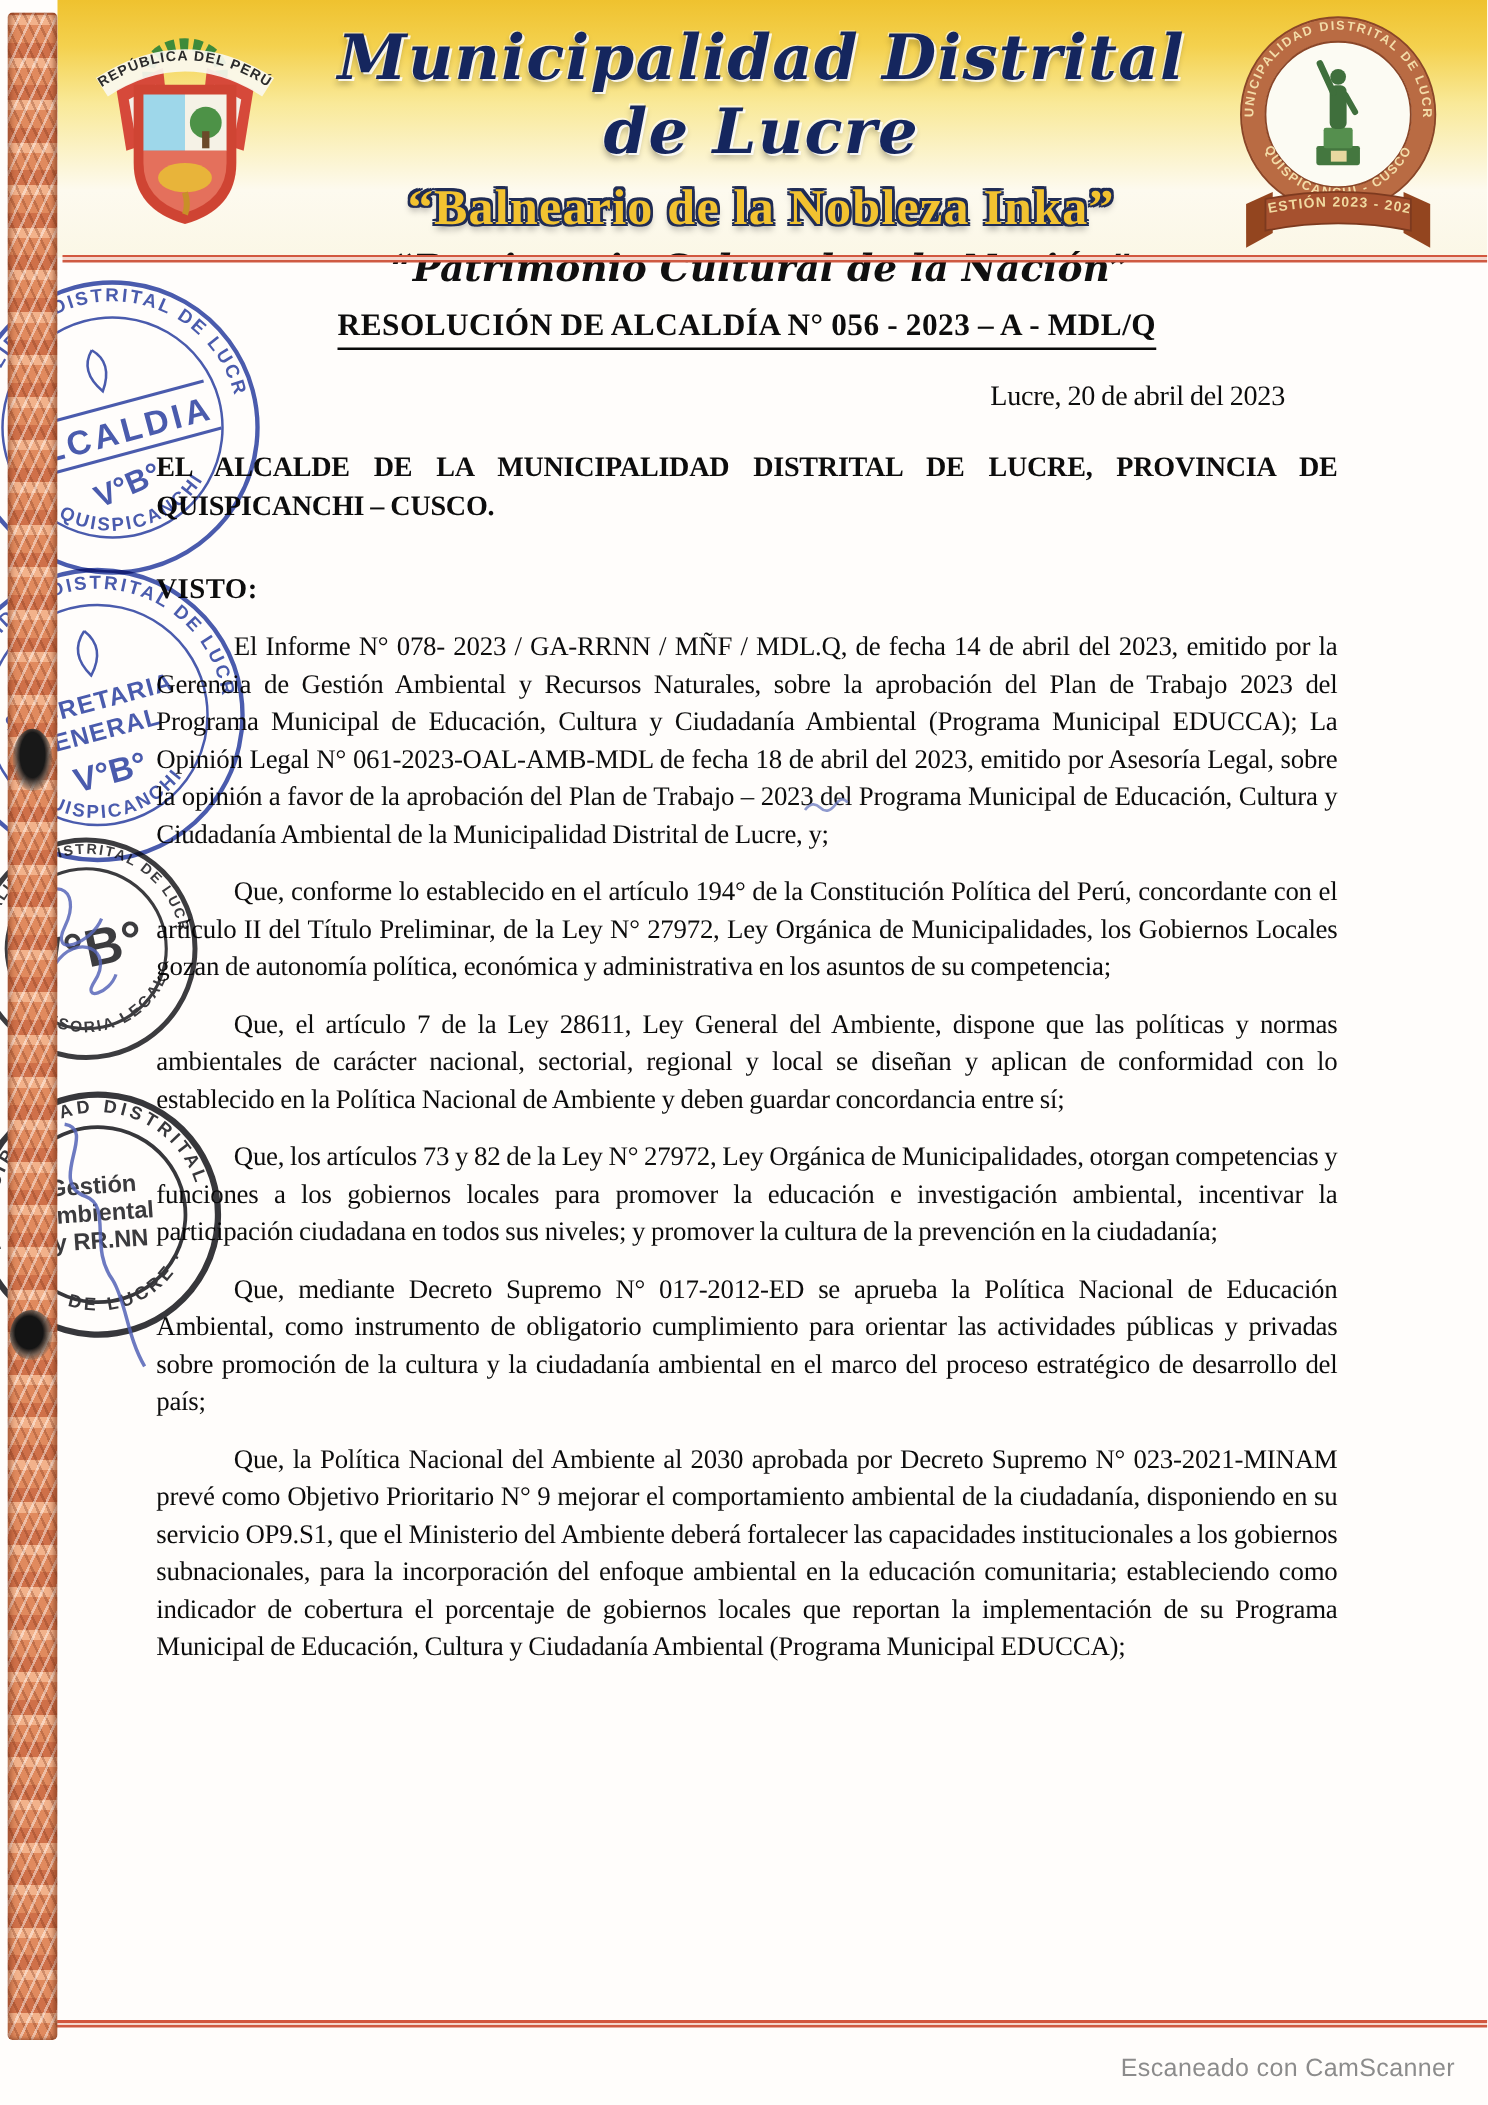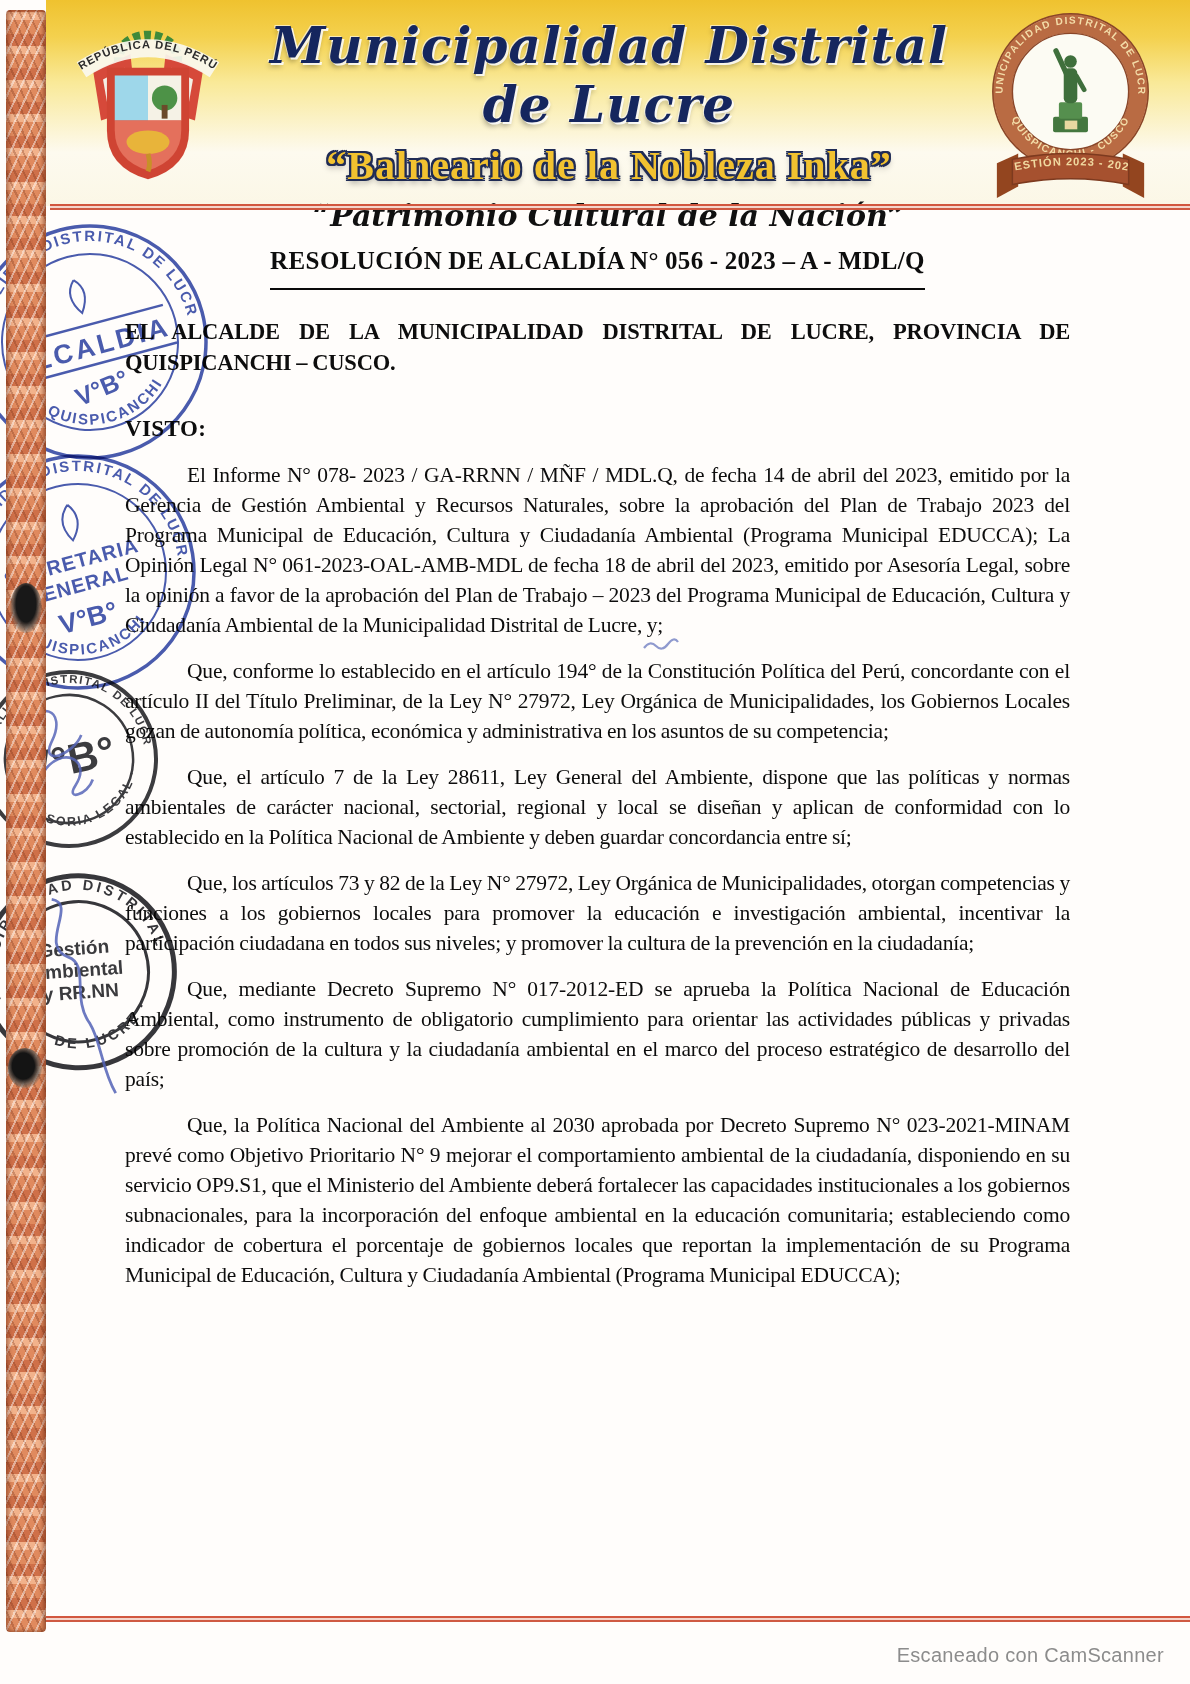--- a/index.html
+++ b/index.html
@@ -34,21 +34,21 @@
   
   .redline{position:absolute;z-index:2;height:6px;
     background:linear-gradient(180deg,#d2573f 0 2px,#f4d6cc 2px 4px,#cf5a42 4px 6px);}
   .redline-top{left:50px;right:0;top:204px;}
   .redline-bottom{left:30px;right:0;top:1616px;}
 
   
   .content{position:absolute;left:125px;top:206px;width:945px;z-index:1;
     font-size:21.5px;line-height:30px;letter-spacing:-0.2px;word-spacing:-0.5px;}
   .doc-title{margin-top:40px;text-align:center;font-weight:bold;font-size:25px;letter-spacing:.4px;}
-  .doc-title span{display:inline-block;border-bottom:2.5px solid #0a0a0a;padding-bottom:12px;}
+  .doc-title span{display:inline-block;border-bottom:2.5px solid #0a0a0a;padding-bottom:2px;}
   .date-line{margin-top:22px;text-align:right;padding-right:42px;font-size:22.5px;}
   .addressee{margin-top:26px;font-weight:bold;font-size:22.5px;line-height:31px;text-align:justify;}
   .section-heading{margin-top:36px;font-weight:bold;font-size:23px;letter-spacing:.4px;}
   .para{margin:16px 0 0 0;text-align:justify;text-indent:62px;}
   .para-first{margin-top:16px;}
 
   
   .stamp{position:absolute;z-index:3;mix-blend-mode:multiply;}
   #stamp-alcaldia{left:-36px;top:216px;transform:rotate(-15deg);opacity:.92;}
   #stamp-secretaria{left:-48px;top:446px;transform:rotate(-9deg);opacity:.92;}
@@ -148,20 +148,21 @@
       </svg>
     </div>
   </div>
 
   <div class="redline redline-top"></div>
 
   <div class="content">
     <div class="doc-title">
       <span>RESOLUCIÓN DE ALCALDÍA N° 056 - 2023 – A - MDL/Q</span>
     </div>
+    <div class="date-line">Lucre, 20 de abril del 2023</div>
     <div class="addressee">EL ALCALDE DE LA MUNICIPALIDAD DISTRITAL DE LUCRE, PROVINCIA DE QUISPICANCHI – CUSCO.</div>
 
     <div class="section-heading">VISTO:</div>
     <p class="para para-first">El Informe N° 078- 2023 / GA-RRNN / MÑF / MDL.Q, de fecha 14 de abril del 2023, emitido por la Gerencia de Gestión Ambiental y Recursos Naturales, sobre la aprobación del Plan de Trabajo 2023 del Programa Municipal de Educación, Cultura y Ciudadanía Ambiental (Programa Municipal EDUCCA); La Opinión Legal N° 061-2023-OAL-AMB-MDL de fecha 18 de abril del 2023, emitido por Asesoría Legal, sobre la opinión a favor de la aprobación del Plan de Trabajo – 2023 del Programa Municipal de Educación, Cultura y Ciudadanía Ambiental de la Municipalidad Distrital de Lucre, y;</p>
 
     <p class="para">Que, conforme lo establecido en el artículo 194° de la Constitución Política del Perú, concordante con el artículo II del Título Preliminar, de la Ley N° 27972, Ley Orgánica de Municipalidades, los Gobiernos Locales gozan de autonomía política, económica y administrativa en los asuntos de su competencia;</p>
     <p class="para">Que, el artículo 7 de la Ley 28611, Ley General del Ambiente, dispone que las políticas y normas ambientales de carácter nacional, sectorial, regional y local se diseñan y aplican de conformidad con lo establecido en la Política Nacional de Ambiente y deben guardar concordancia entre sí;</p>
     <p class="para">Que, los artículos 73 y 82 de la Ley N° 27972, Ley Orgánica de Municipalidades, otorgan competencias y funciones a los gobiernos locales para promover la educación e investigación ambiental, incentivar la participación ciudadana en todos sus niveles; y promover la cultura de la prevención en la ciudadanía;</p>
     <p class="para">Que, mediante Decreto Supremo N° 017-2012-ED se aprueba la Política Nacional de Educación Ambiental, como instrumento de obligatorio cumplimiento para orientar las actividades públicas y privadas sobre promoción de la cultura y la ciudadanía ambiental en el marco del proceso estratégico de desarrollo del país;</p>
     <p class="para">Que, la Política Nacional del Ambiente al 2030 aprobada por Decreto Supremo N° 023-2021-MINAM prevé como Objetivo Prioritario N° 9 mejorar el comportamiento ambiental de la ciudadanía, disponiendo en su servicio OP9.S1, que el Ministerio del Ambiente deberá fortalecer las capacidades institucionales a los gobiernos subnacionales, para la incorporación del enfoque ambiental en la educación comunitaria; estableciendo como indicador de cobertura el porcentaje de gobiernos locales que reportan la implementación de su Programa Municipal de Educación, Cultura y Ciudadanía Ambiental (Programa Municipal EDUCCA);</p>

